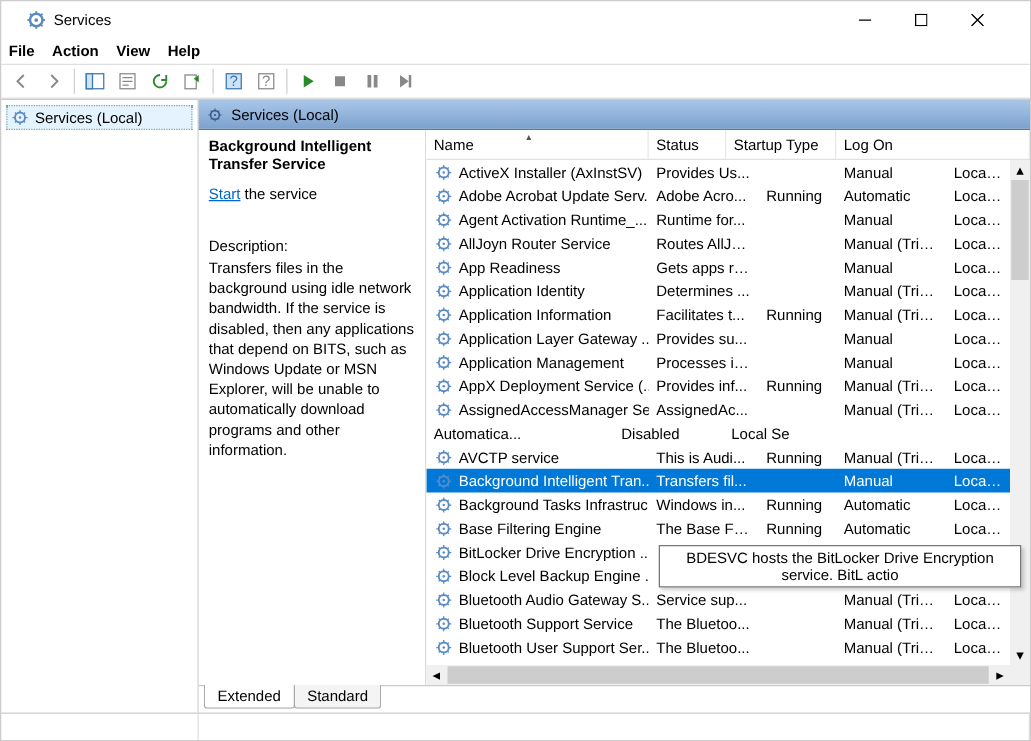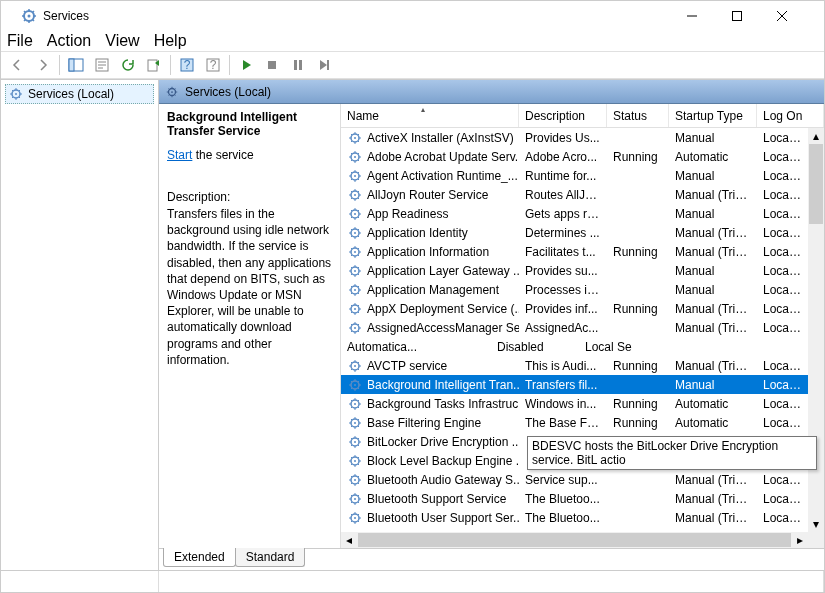--- a/index.html
+++ b/index.html
@@ -3,21 +3,21 @@
 <meta charset="utf-8">
 <style>
 * { box-sizing: border-box; margin: 0; padding: 0; font-family: 'Segoe UI', Tahoma, sans-serif; font-size: 12px; }
 body { background: #fff; width: 825px; height: 593px; overflow: hidden; border: 1px solid #ccc; display: flex; flex-direction: column; }
 .titlebar { height: 30px; display: flex; align-items: center; padding: 0 20px; }
 .titlebar .icon { width: 16px; height: 16px; margin-right: 6px; }
 .titlebar .title { flex: 1; font-size: 12px; }
 .win-controls { display: flex; }
 .win-controls div { width: 45px; height: 28px; display: flex; align-items: center; justify-content: center; }
 .menubar { height: 20px; display: flex; align-items: center; padding: 0 6px; gap: 14px; }
-.menubar span { font-size: 16px; }
+.menubar span { font-size: 12px; font-weight: bold; }
 .toolbar { height: 28px; display: flex; align-items: center; padding: 2px 4px; gap: 2px; border-top: 1px solid #e0e0e0; border-bottom: 1px solid #e0e0e0; }
 .toolbar .sep { width: 1px; height: 20px; background: #d0d0d0; margin: 0 2px; }
 .tb-btn { width: 24px; height: 24px; display: flex; align-items: center; justify-content: center; border: 1px solid transparent; }
 .body { flex: 1; display: flex; border-top: 1px solid #ccc; min-height: 0; }
 .leftpane { width: 158px; border-right: 1px solid #ccc; padding: 4px; }
 .leftpane .node { display: flex; align-items: center; gap: 4px; padding: 1px 2px; background: #e5f3ff; border: 1px dotted #7aa; }
 .rightpane { flex: 1; display: flex; flex-direction: column; min-height: 0; }
 .rp-header { background: linear-gradient(#a9c6e8, #7da2ce); height: 24px; display: flex; align-items: center; padding: 0 6px; gap: 6px; color: #000; border-bottom: 1px solid #5a7ca0; }
 .rp-header svg { width: 14px; height: 14px; }
 .rp-body { flex: 1; display: flex; min-height: 0; background: #fff; }
@@ -28,21 +28,21 @@
 .detailpane .desc-text { margin-top: 2px; line-height: 1.35; }
 .listpane { flex: 1; position: relative; overflow: hidden; }
 .list-headers { display: flex; height: 24px; border-bottom: 1px solid #e0e0e0; background: #fff; position: relative; }
 .list-headers .col { padding: 4px 6px; border-right: 1px solid #e8e8e8; display: flex; align-items: center; }
 .sort-ind { position: absolute; left: 80px; top: 1px; font-size: 8px; color: #555; }
 .list-rows { position: absolute; top: 24px; bottom: 16px; left: 0; right: 16px; overflow: hidden; }
 .row { display: flex; height: 19px; align-items: center; white-space: nowrap; }
 .row.selected { background: #0078d7; color: #fff; }
 .row .cell { padding: 1px 6px; overflow: hidden; text-overflow: ellipsis; }
 .row .cell.name { display: flex; align-items: center; gap: 4px; }
-.tooltip { position: absolute; background: #fff; border: 1px solid #767676; padding: 2px 4px; font-size: 12px; box-shadow: 2px 2px 3px rgba(0,0,0,.2); z-index: 10; }
+.tooltip { position: absolute; background: #fff; border: 1px solid #767676; padding: 2px 4px; font-size: 12px; box-shadow: 2px 2px 3px rgba(0,0,0,.2); z-index: 10; text-align: center; }
 .hscroll { position: absolute; bottom: 0; left: 0; right: 16px; height: 16px; background: #f0f0f0; display: flex; align-items: center; }
 .hscroll .arrow { width: 16px; height: 16px; display: flex; align-items: center; justify-content: center; background: #f0f0f0; }
 .hscroll .thumb { flex: 1; height: 14px; background: #cdcdcd; margin: 0 1px; }
 .vscroll { position: absolute; top: 24px; right: 0; bottom: 16px; width: 16px; background: #f0f0f0; display: flex; flex-direction: column; }
 .vscroll .arrow { height: 16px; display: flex; align-items: center; justify-content: center; }
 .vscroll .track { flex: 1; position: relative; }
 .vscroll .thumb { position: absolute; top: 0; left: 1px; right: 1px; height: 80px; background: #cdcdcd; }
 .corner { position: absolute; right: 0; bottom: 0; width: 16px; height: 16px; background: #f0f0f0; }
 .tabs { height: 22px; display: flex; align-items: flex-start; border-top: 1px solid #ccc; padding-left: 4px; background: #fff; }
 .tab { padding: 2px 10px; border: 1px solid #aaa; border-top: none; margin-right: -1px; background: #f4f4f4; position: relative; top: -1px; border-radius: 0 0 3px 3px; }
@@ -191,21 +191,20 @@
           <span class="link">Start</span><span> the service</span>
         </div>
         <div class="desc-label">Description:</div>
         <div class="desc-text">Transfers files in the background using idle network bandwidth. If the service is disabled, then any applications that depend on BITS, such as Windows Update or MSN Explorer, will be unable to automatically download programs and other information.</div>
       </div>
 
       <div class="listpane">
         <div class="list-headers">
           <span class="sort-ind">▴</span>
           <div class="col" style="width:178px">Name</div>
-          <div class="col" style="width:88px">Description</div>
           <div class="col" style="width:62px">Status</div>
           <div class="col" style="width:88px">Startup Type</div>
           <div class="col" style="flex:1">Log On</div>
         </div>
 
         <div class="list-rows" id="list-rows">
             <div class="row">
               <div class="cell name" style="width:178px">
                 <svg class="gear-icon" viewBox="0 0 16 16">
                   <circle cx="8" cy="8" r="4" fill="none" stroke="#5a8bc4" stroke-width="1.5"></circle>

